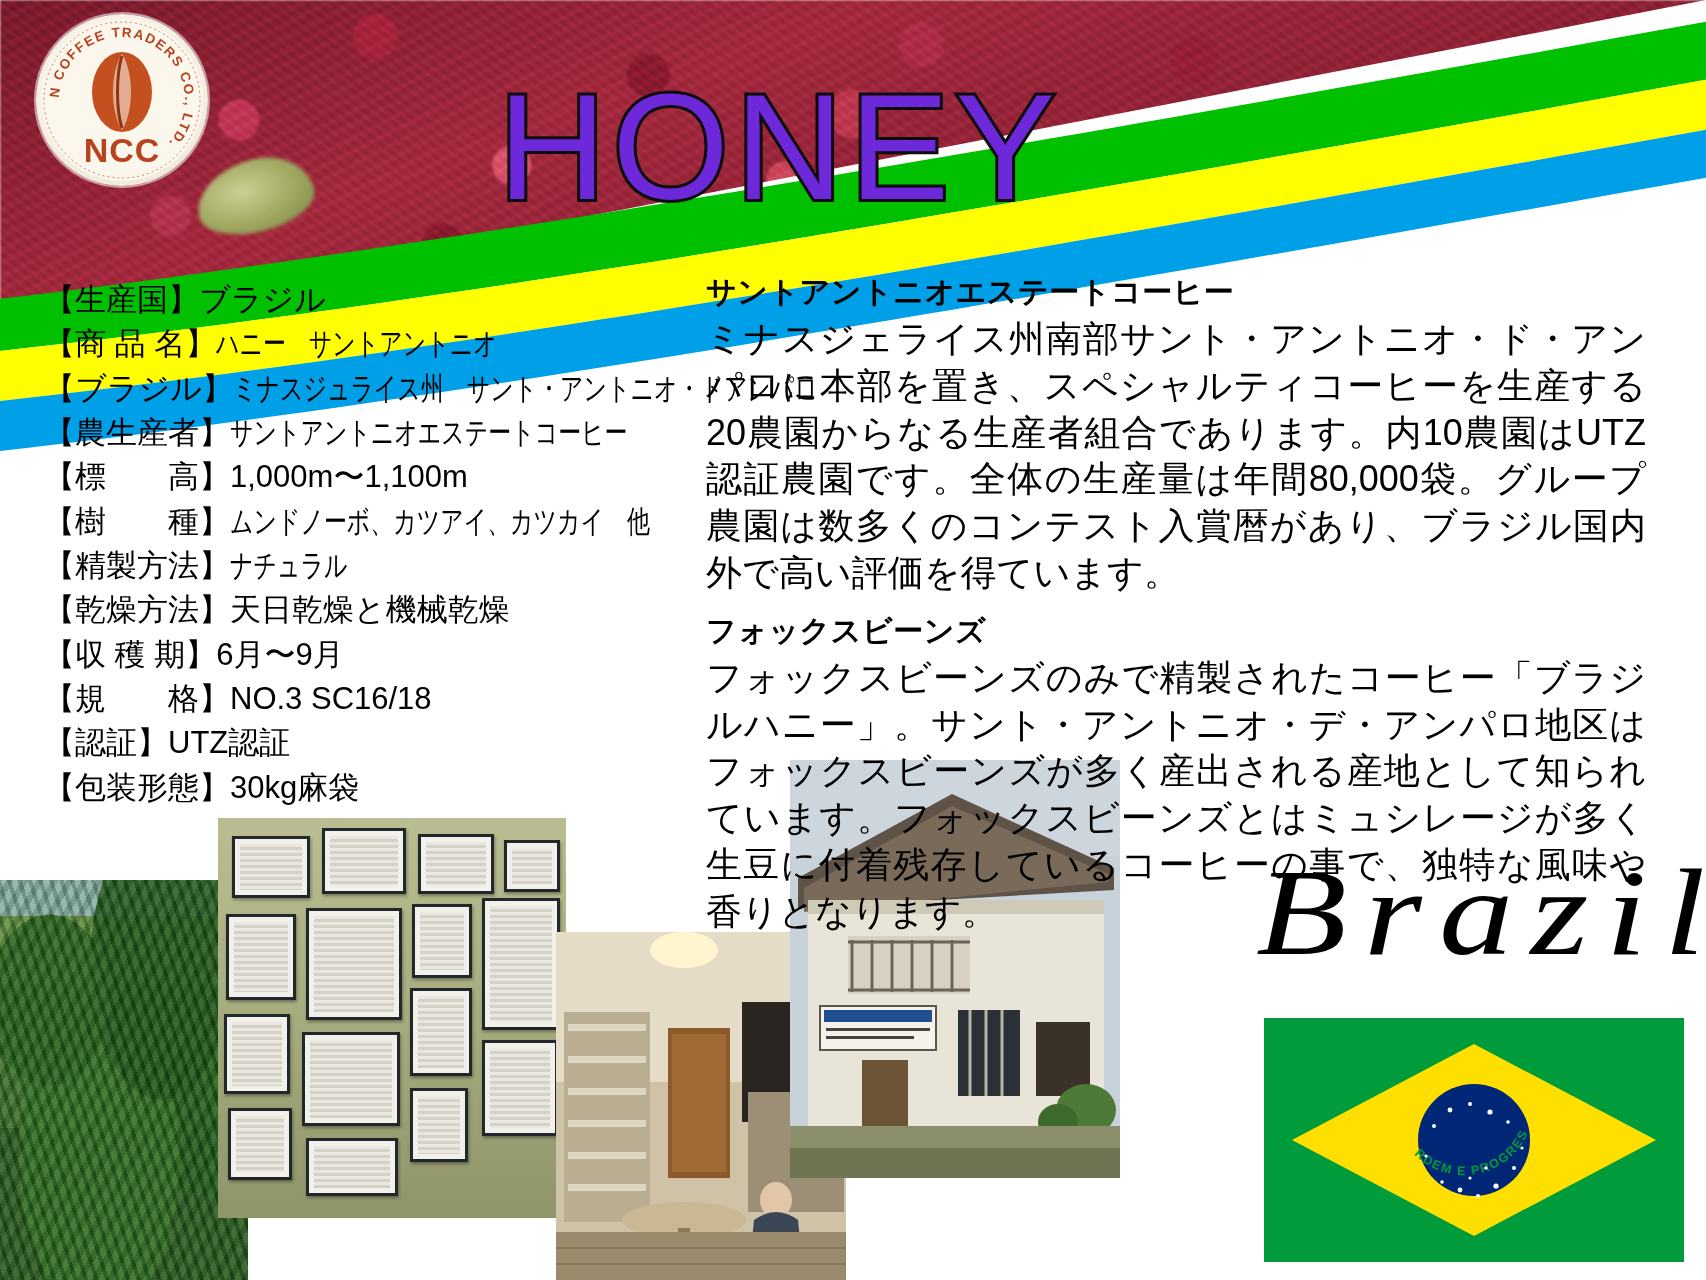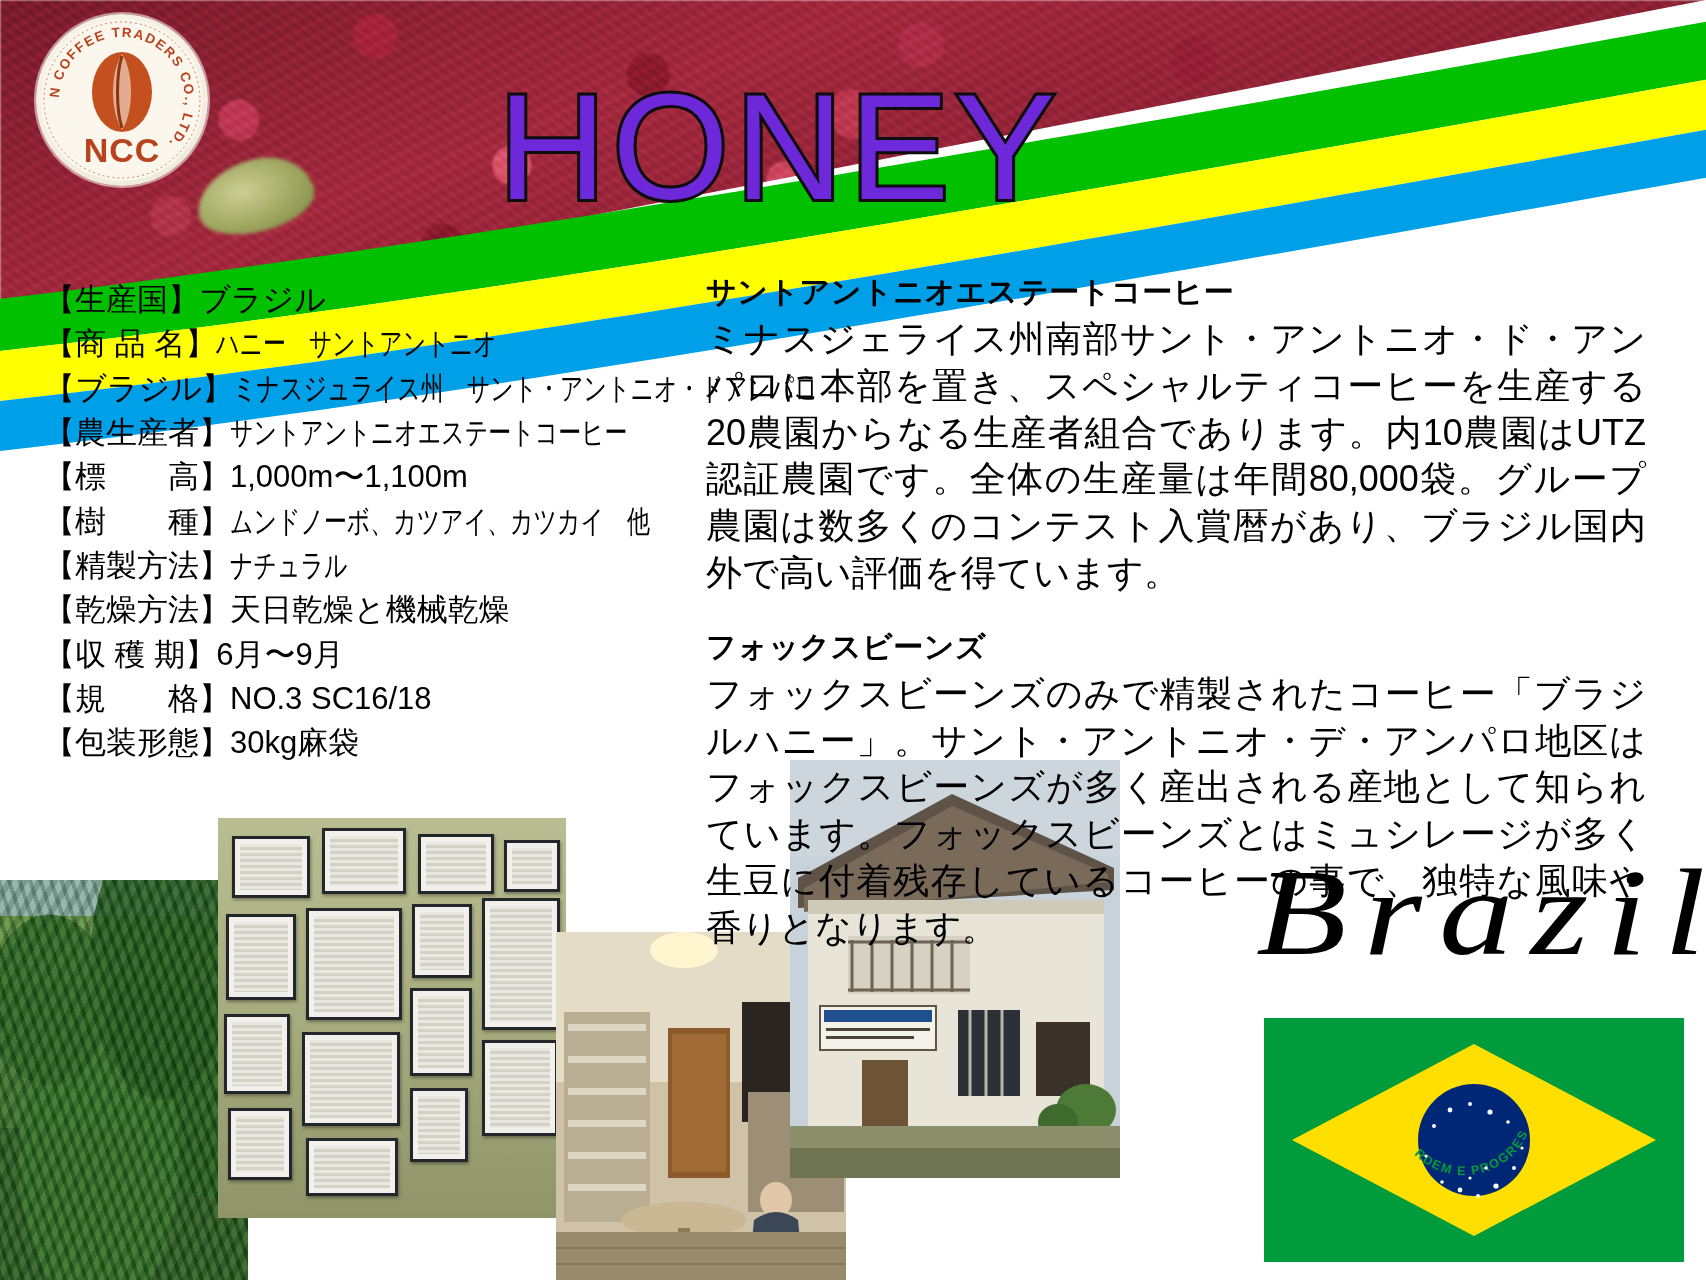--- a/index.html
+++ b/index.html
@@ -109,21 +109,21 @@
   .right-col { position:absolute; left:706px; top:272px; width:940px; z-index:5; }
   .sec-head {
     font-size:30px; font-weight:bold; color:#000;
     letter-spacing:.5px; margin-bottom:3px;
   }
   .sec-body {
     font-size:36px; line-height:1.30; color:#000000;
     text-align:justify;
   }
   .sec-body.cond { letter-spacing:-0.2px; }
-  .sec2 { margin-top:30px; }
+  .sec2 { margin-top:14px; }
 
   
   .photo { position:absolute; overflow:hidden; }
 
   
   .ph-field {
     left:0px; top:880px; width:248px; height:400px;
     background:
       radial-gradient(ellipse at 20% 30%, rgba(40,90,35,.9) 0 60px, transparent 61px),
       radial-gradient(ellipse at 65% 20%, rgba(30,75,28,.9) 0 70px, transparent 71px),
@@ -255,20 +255,24 @@
       <span class="spec-label">【乾燥方法】</span>
       <span class="spec-value">天日乾燥と機械乾燥</span>
     </div>
     <div class="spec-row">
       <span class="spec-label">【収 穫 期】</span>
       <span class="spec-value">6月〜9月</span>
     </div>
     <div class="spec-row">
       <span class="spec-label">【規　　格】</span>
       <span class="spec-value">NO.3 SC16/18</span>
+    </div>
+    <div class="spec-row">
+      <span class="spec-label">【認証】</span>
+      <span class="spec-value">UTZ認証</span>
     </div>
     <div class="spec-row">
       <span class="spec-label">【包装形態】</span>
       <span class="spec-value">30kg麻袋</span>
     </div>
   </div>
 
   <div class="right-col">
     <div class="sec-head">サントアントニオエステートコーヒー</div>
     <div class="sec-body">ミナスジェライス州南部サント・アントニオ・ド・アンパロに本部を置き、スペシャルティコーヒーを生産する20農園からなる生産者組合であります。内10農園はUTZ認証農園です。全体の生産量は年間80,000袋。グループ農園は数多くのコンテスト入賞暦があり、ブラジル国内外で高い評価を得ています。</div>

